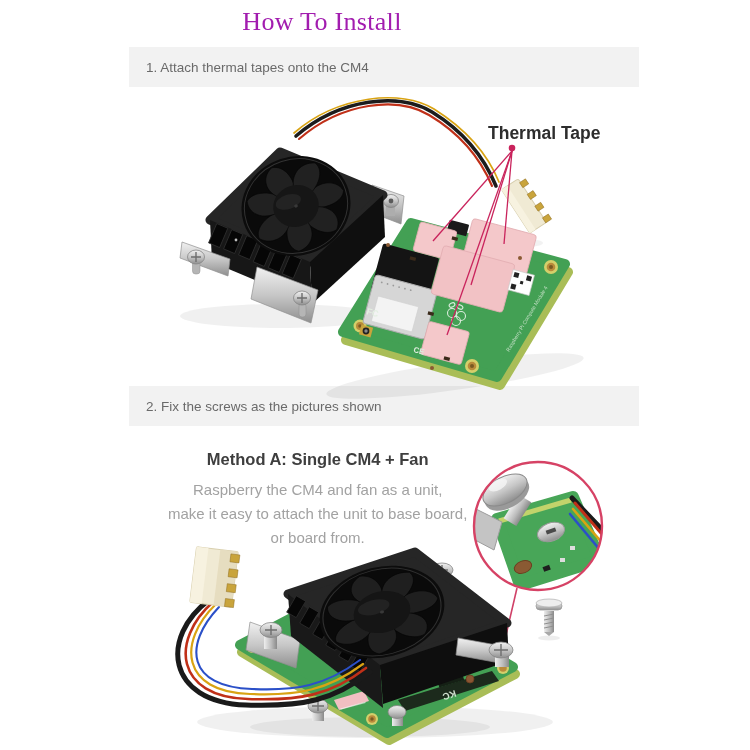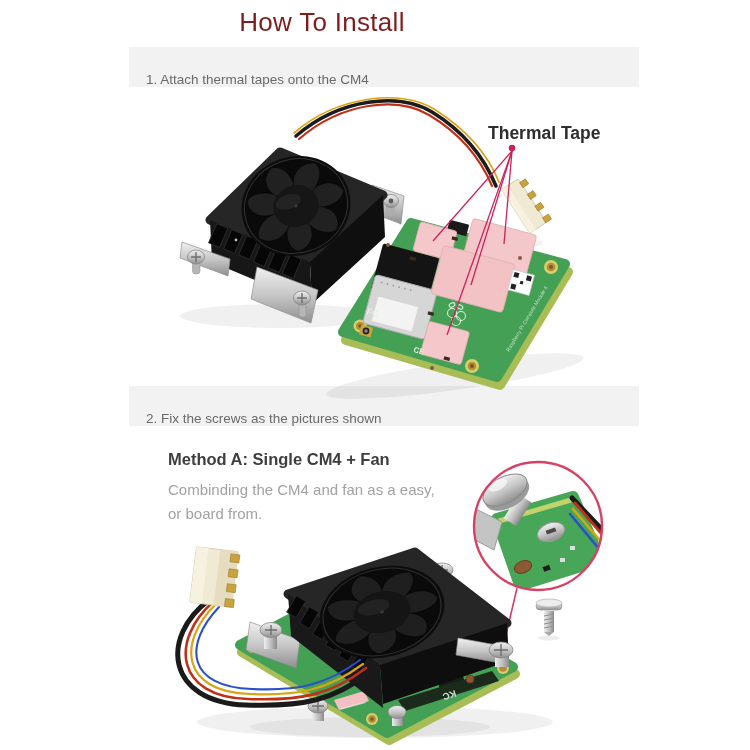--- a/index.html
+++ b/index.html
@@ -2,30 +2,30 @@
 <html><head>
 <meta charset="utf-8">
 <style>
   html,body{margin:0;padding:0;}
   body{
     width:750px;height:750px;background:#ffffff;position:relative;
     font-family:"Liberation Sans", sans-serif;overflow:hidden;
   }
   .page-title{
     position:absolute;top:7px;left:0;width:644px;text-align:center;
-    font-size:26px;color:#7f1d1d;font-weight:400;letter-spacing:.3px;
+    font-size:26px;color:#a21caf;font-weight:400;letter-spacing:.3px;font-family:Liberation Serif, serif;
   }
   .step-bar{
     position:absolute;left:129px;width:510px;height:40px;background:#f2f2f2;
-    display:flex;align-items:flex-end;
+    display:flex;align-items:center;
   }
   .step-bar .step-label{margin-left:17px;font-size:13.5px;color:#6a6a6a;}
   #step-bar-1{top:47px;}
   #step-bar-2{top:386px;}
-  .method-block{position:absolute;left:168px;top:450px;z-index:3;}
+  .method-block{position:absolute;left:168px;top:450px;z-index:3;text-align:center;}
   .method-heading{font-size:16.5px;font-weight:700;color:#3e3e3e;margin:0 0 9px 0;}
   .method-line{font-size:15px;color:#a2a2a2;line-height:24px;}
   svg.figure{position:absolute;z-index:1;}
   #figure-1{left:130px;top:88px;}
   #figure-2{left:130px;top:443px;}
   .annot-text{font-family:"Liberation Sans",sans-serif;font-size:17.5px;font-weight:600;fill:#2d2d2d;}
   .pcb-print{font-family:"Liberation Sans",sans-serif;font-weight:700;}
 </style>
 </head>
 <body>
@@ -222,21 +222,22 @@
 
   <text class="annot-text" x="488" y="139">Thermal Tape</text>
 </svg>
 
 <div class="step-bar" id="step-bar-2">
   <span class="step-label">2. Fix the screws as the pictures shown</span>
 </div>
 
 <div class="method-block">
   <div class="method-heading">Method A: Single CM4 + Fan</div>
-  <div class="method-line">Combinding the CM4 and fan as a easy,</div>
+  <div class="method-line">Raspberry the CM4 and fan as a unit,</div>
+  <div class="method-line">make it easy to attach the unit to base board,</div>
   <div class="method-line">or board from.</div>
 </div>
 
 <svg id="figure-2" class="figure" width="620" height="307" viewBox="130 443 620 307">
   <defs>
     <clipPath id="zoomClip">
         <circle cx="538" cy="526" r="64"></circle>
       </clipPath>
   </defs>
 

